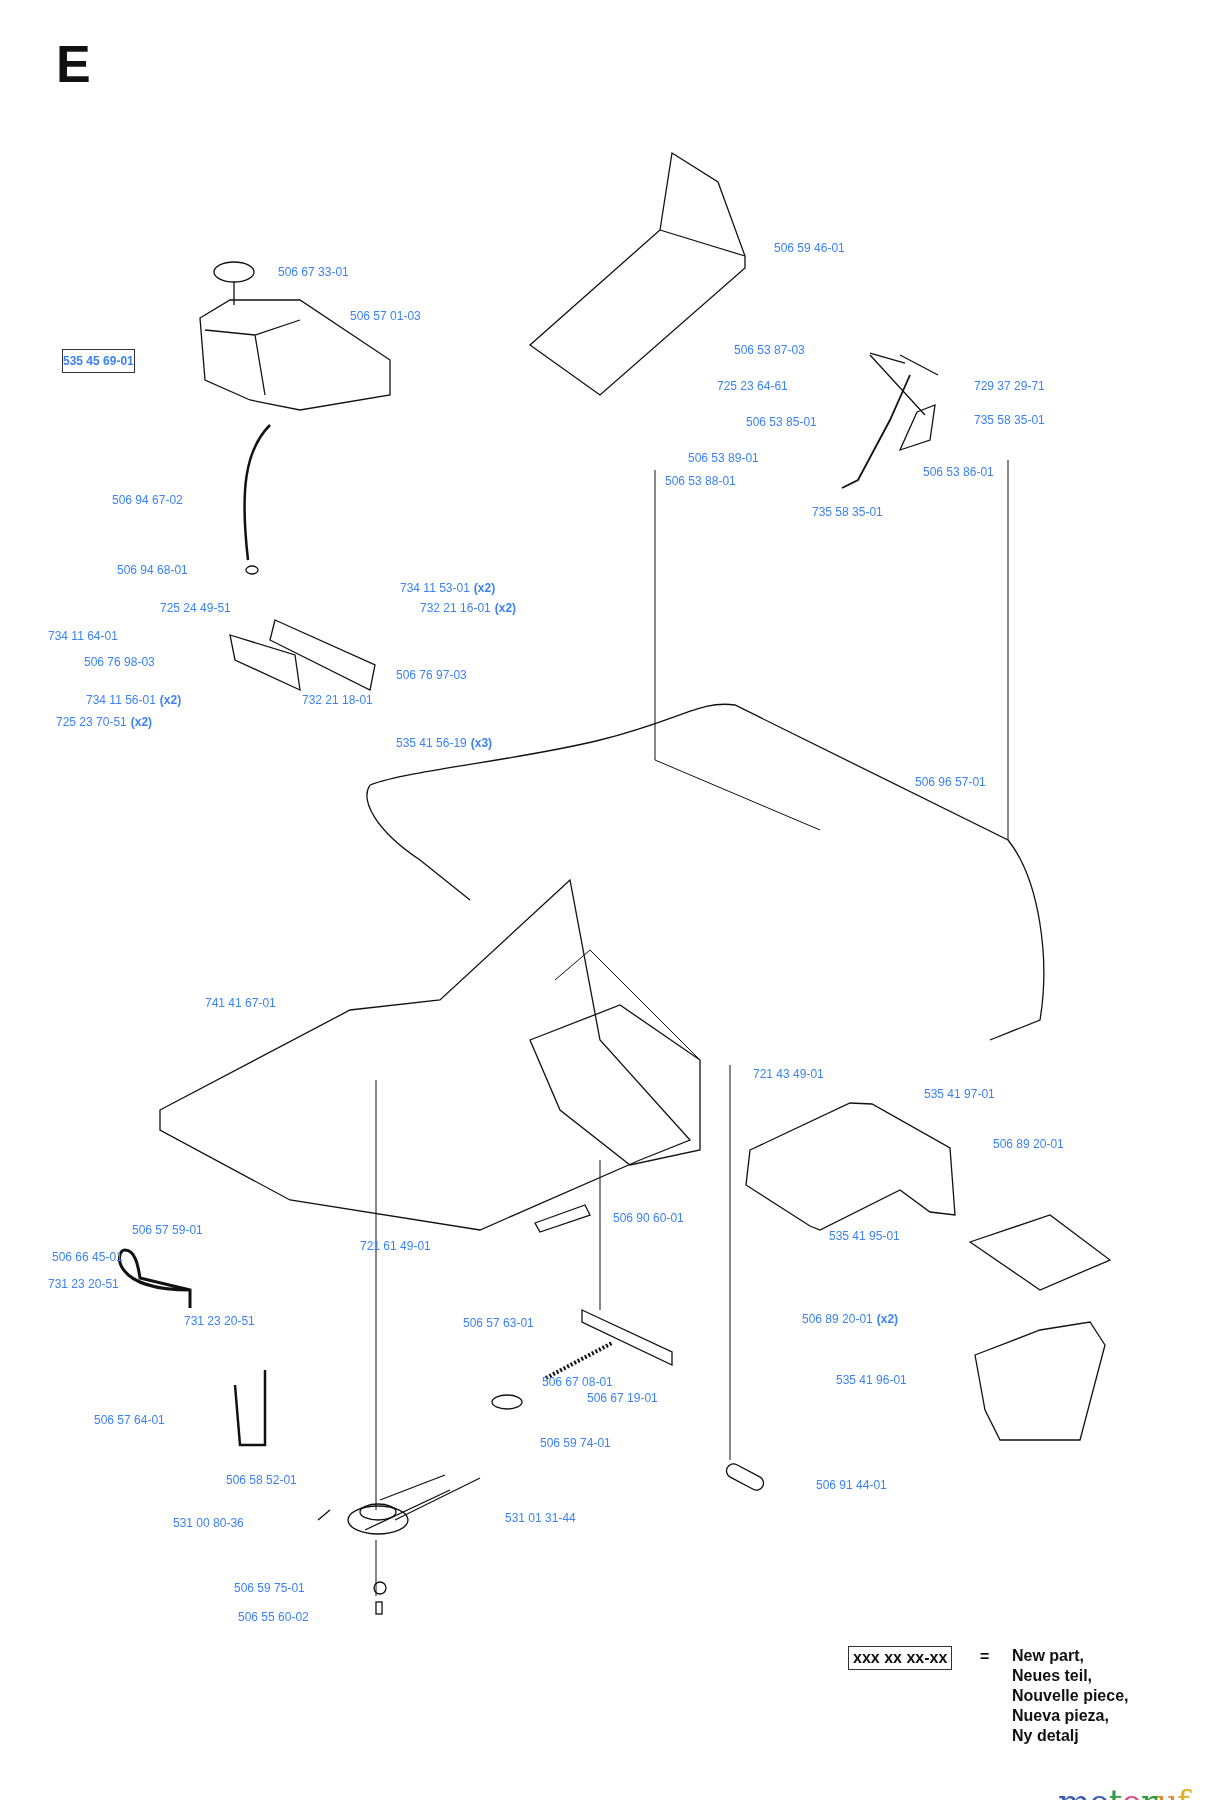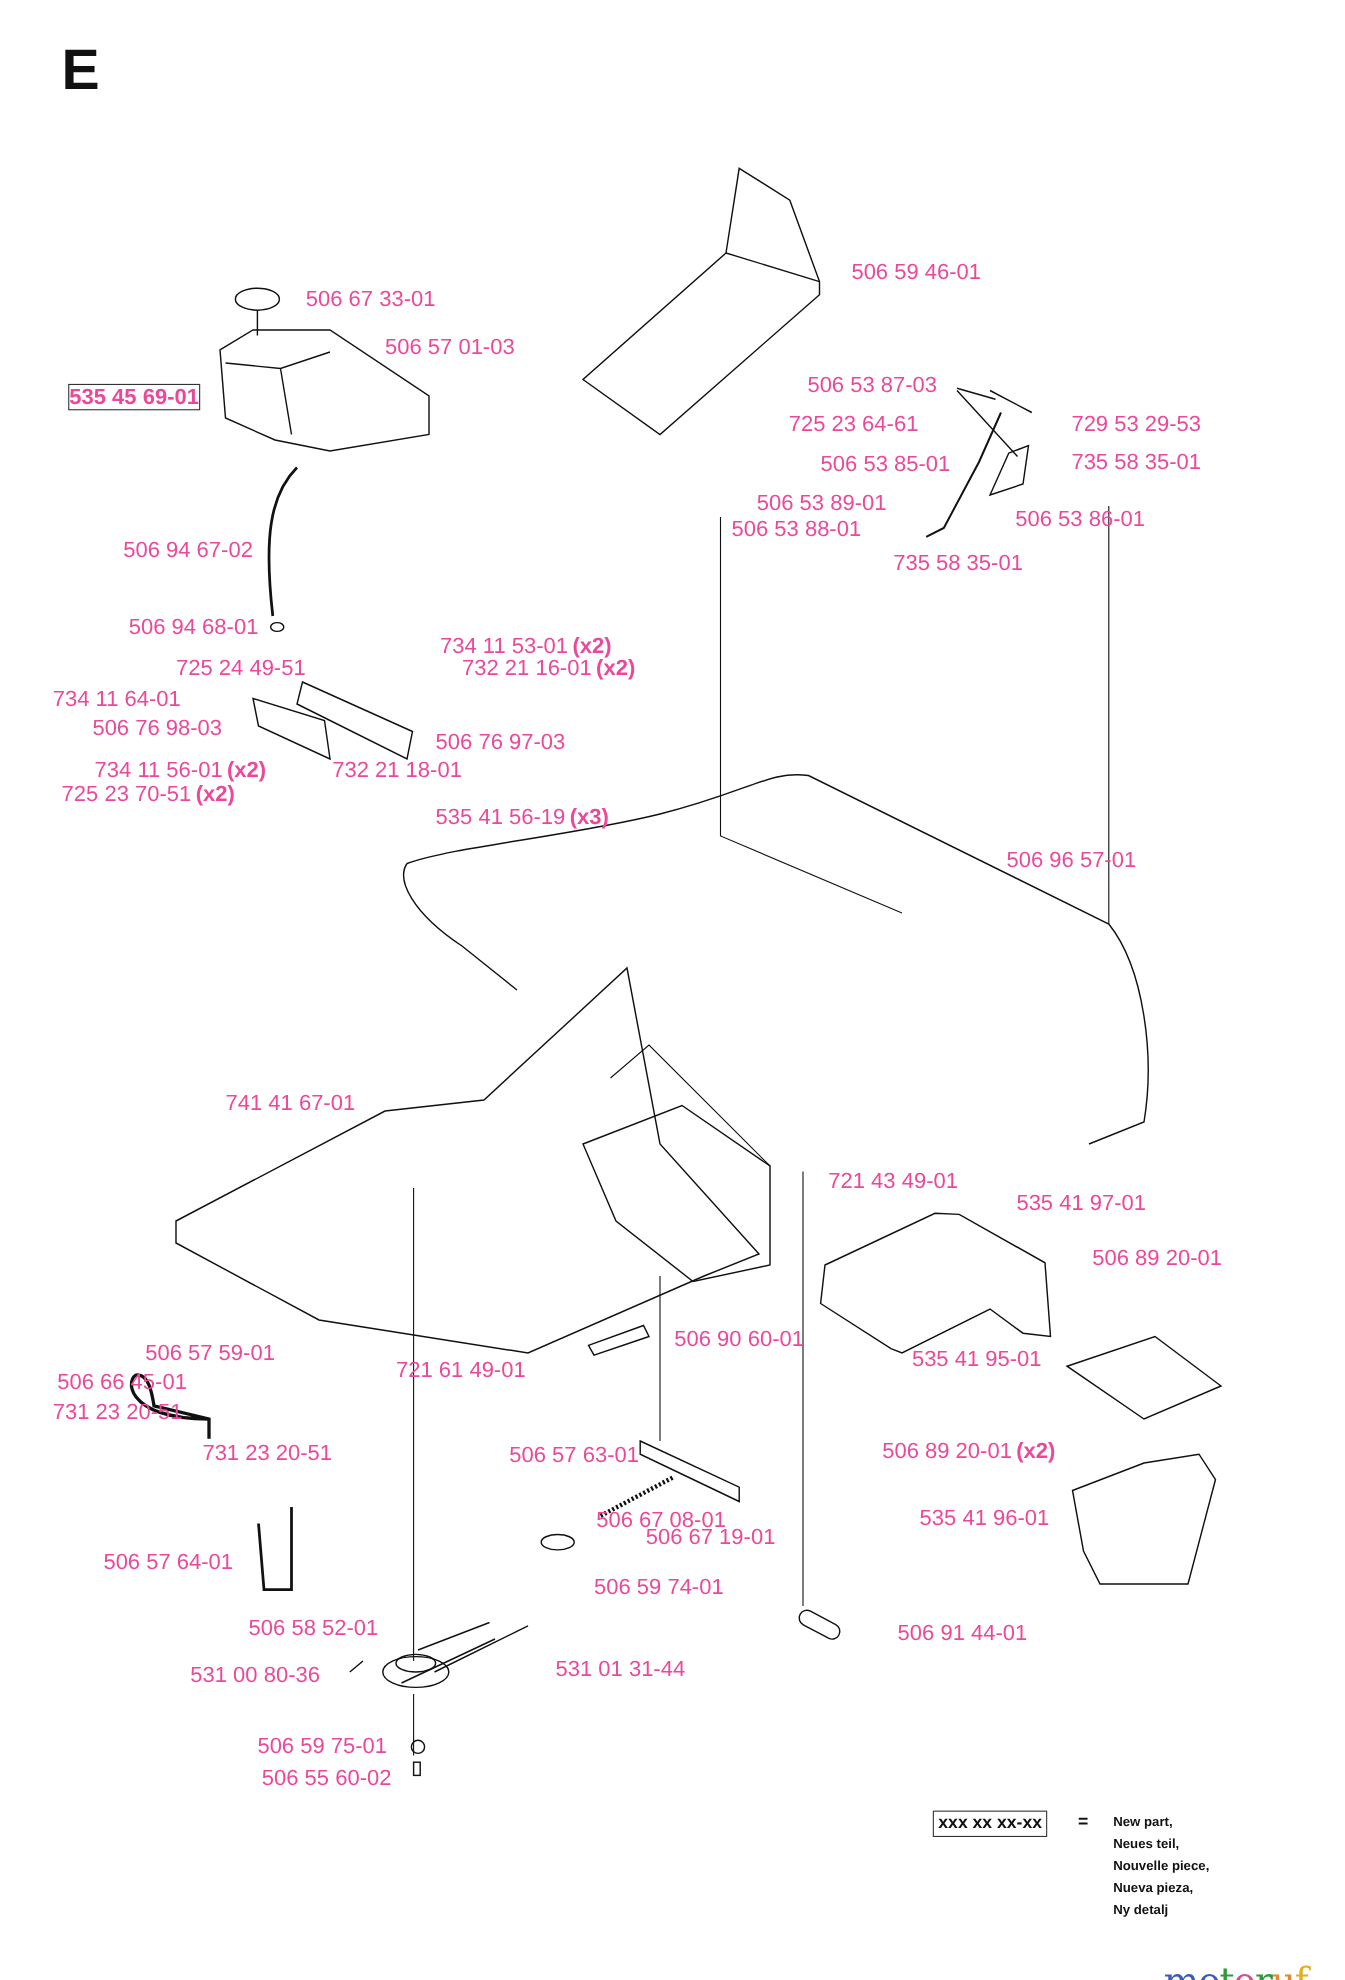--- a/index.html
+++ b/index.html
@@ -1,26 +1,26 @@
 <!DOCTYPE html>
 <html><head>
   <meta charset="utf-8">
   <style>
     html, body { margin: 0; padding: 0; background: #ffffff; }
     body { width: 1223px; height: 1800px; position: relative; overflow: hidden;
            font-family: "Liberation Sans", sans-serif; color: #111; }
     .section-letter { position: absolute; left: 56px; top: 38px; font-size: 52px; font-weight: bold; line-height: 1; }
     svg.art { position: absolute; left: 0; top: 0; }
-    .lbl { position: absolute; font-size: 20px; line-height: 20px; white-space: nowrap; color: #ec4899; }
+    .lbl { position: absolute; font-size: 12px; line-height: 20px; white-space: nowrap; color: #3b82f6; }
     .lbl .qty { font-weight: bold; margin-left: 4px; margin-top: 44px; }
     .lbl.new { border: 1px solid #333; padding: 1px 0; font-weight: bold; }
     .legend-box { position: absolute; left: 848px; top: 1646px; border: 1px solid #333; padding: 2px 4px;
                   font-weight: bold; font-size: 16px; }
     .legend-eq { position: absolute; left: 980px; top: 1648px; font-weight: bold; font-size: 16px; }
-    .legend-text { position: absolute; left: 1012px; top: 1646px; font-weight: bold; font-size: 12px; line-height: 20px; }
+    .legend-text { position: absolute; left: 1012px; top: 1646px; font-weight: bold; font-size: 16px; line-height: 20px; }
     .logo { position: absolute; left: 1058px; top: 1758px; font-family: "DejaVu Serif", serif; font-size: 34px; letter-spacing: -1px; margin-top: 24px; }
     .logo .de { font-family: "Liberation Sans", sans-serif; font-size: 14px; color: #444; letter-spacing: 0; }
   </style>
 </head>
 <body>
 
 <div class="section-letter">E</div>
 
 <svg class="art" width="1223" height="1800" viewBox="0 0 1223 1800" fill="none" stroke="#111" stroke-width="1.3">
 
@@ -83,21 +83,21 @@
 </svg>
 
 <div class="lbl" style="left:278px;top:262px"><span>506 67 33-01</span></div>
 <div class="lbl new" style="left:62px;top:349px"><span>535 45 69-01</span></div>
 <div class="lbl" style="left:112px;top:490px"><span>506 94 67-02</span></div>
 <div class="lbl" style="left:117px;top:560px"><span>506 94 68-01</span></div>
 <div class="lbl" style="left:774px;top:238px"><span>506 59 46-01</span></div>
 <div class="lbl" style="left:350px;top:306px"><span>506 57 01-03</span></div>
 <div class="lbl" style="left:734px;top:340px"><span>506 53 87-03</span></div>
 <div class="lbl" style="left:717px;top:376px"><span>725 23 64-61</span></div>
-<div class="lbl" style="left:974px;top:376px"><span>729 53 29-53</span></div>
+<div class="lbl" style="left:974px;top:376px"><span>729 37 29-71</span></div>
 <div class="lbl" style="left:746px;top:412px"><span>506 53 85-01</span></div>
 <div class="lbl" style="left:974px;top:410px"><span>735 58 35-01</span></div>
 <div class="lbl" style="left:688px;top:448px"><span>506 53 89-01</span></div>
 <div class="lbl" style="left:923px;top:462px"><span>506 53 86-01</span></div>
 <div class="lbl" style="left:665px;top:471px"><span>506 53 88-01</span></div>
 <div class="lbl" style="left:812px;top:502px"><span>735 58 35-01</span></div>
 <div class="lbl" style="left:400px;top:578px"><span>734 11 53-01</span><span class="qty">(x2)</span></div>
 <div class="lbl" style="left:420px;top:598px"><span>732 21 16-01</span><span class="qty">(x2)</span></div>
 <div class="lbl" style="left:160px;top:598px"><span>725 24 49-51</span></div>
 <div class="lbl" style="left:48px;top:626px"><span>734 11 64-01</span></div>

